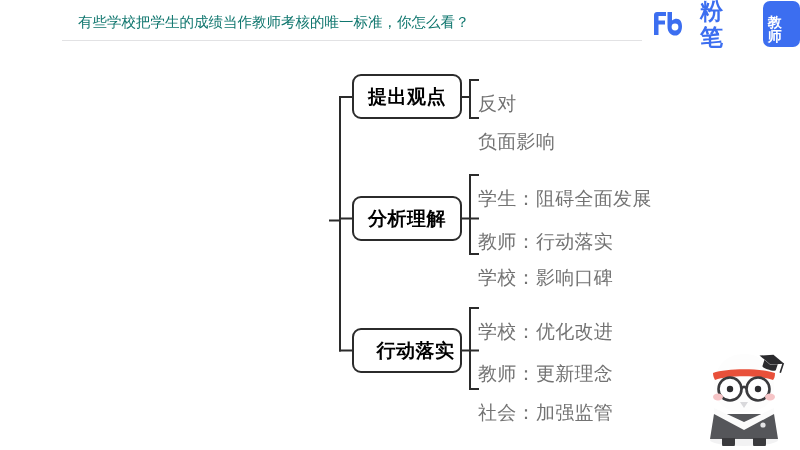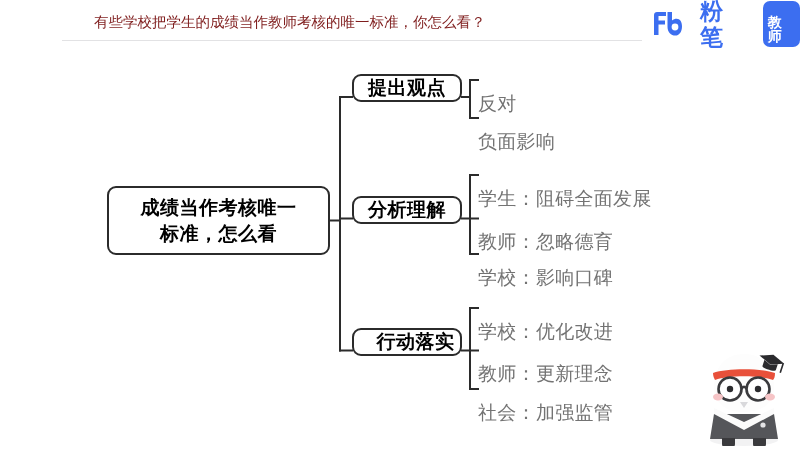--- a/index.html
+++ b/index.html
@@ -25,25 +25,25 @@
   
   .header {
     position: absolute;
     left: 0;
     top: 0;
     width: 800px;
     height: 46px;
   }
   .header-title {
     position: absolute;
-    left: 94px;
+    left: 78px;
     top: 12px;
     font-size: 14.5px;
     line-height: 20px;
-    color: #7f1d1d;
+    color: #0f766e;
     letter-spacing: 0px;
     white-space: nowrap;
   }
   .header-rule {
     position: absolute;
     left: 62px;
     top: 40px;
     width: 580px;
     height: 1px;
     background: #e2e2e4;
@@ -111,21 +111,21 @@
     width: 223px;
     height: 69px;
     font-size: 19px;
     line-height: 26px;
     letter-spacing: 0.5px;
     padding: 0 8px;
   }
 
   .node-branch {
     width: 110px;
-    height: 28px;
+    height: 45px;
     font-size: 19px;
     line-height: 24px;
     letter-spacing: 0.5px;
   }
   .branch-1 { left: 352px; top: 74px; }
   .branch-2 { left: 352px; top: 196px; }
   .branch-3 { left: 352px; top: 328px; padding-left: 17px; }
 
   .leaf {
     position: absolute;
@@ -194,38 +194,32 @@
       <path d="M470 254 L478 254"></path>
 
       <path d="M462 350.5 L470 350.5"></path>
       <path d="M470 308 L470 389"></path>
       <path d="M470 308 L478 308"></path>
       <path d="M470 350.5 L478 350.5"></path>
       <path d="M470 389 L478 389"></path>
     </g>
   </svg>
 
-  <div class="node node-root">
-    <div>
-      <div>成绩当作考核唯一</div>
-      <div>标准，怎么看</div>
-    </div>
-  </div>
 
   <div class="node node-branch branch-1">提出观点</div>
 
   <div class="node node-branch branch-2">分析理解</div>
 
   <div class="node node-branch branch-3">行动落实</div>
 
   <div class="leaf" style="left:478px; top:68px;">反对</div>
   <div class="leaf" style="left:478px; top:106px;">负面影响</div>
 
   <div class="leaf" style="left:478px; top:163px;">学生：阻碍全面发展</div>
-  <div class="leaf" style="left:478px; top:206px;">教师：忽略德育</div>
+  <div class="leaf" style="left:478px; top:206px;">教师：行动落实</div>
   <div class="leaf" style="left:478px; top:242px;">学校：影响口碑</div>
 
   <div class="leaf" style="left:478px; top:296px;">学校：优化改进</div>
   <div class="leaf" style="left:478px; top:338px;">教师：更新理念</div>
   <div class="leaf" style="left:478px; top:377px;">社会：加强监管</div>
 
   <div class="mascot">
     <svg width="100" height="104" viewBox="0 0 100 104" xmlns="http://www.w3.org/2000/svg">
       <ellipse cx="50" cy="98" rx="34" ry="6" fill="#f2f2f3"></ellipse>
 

